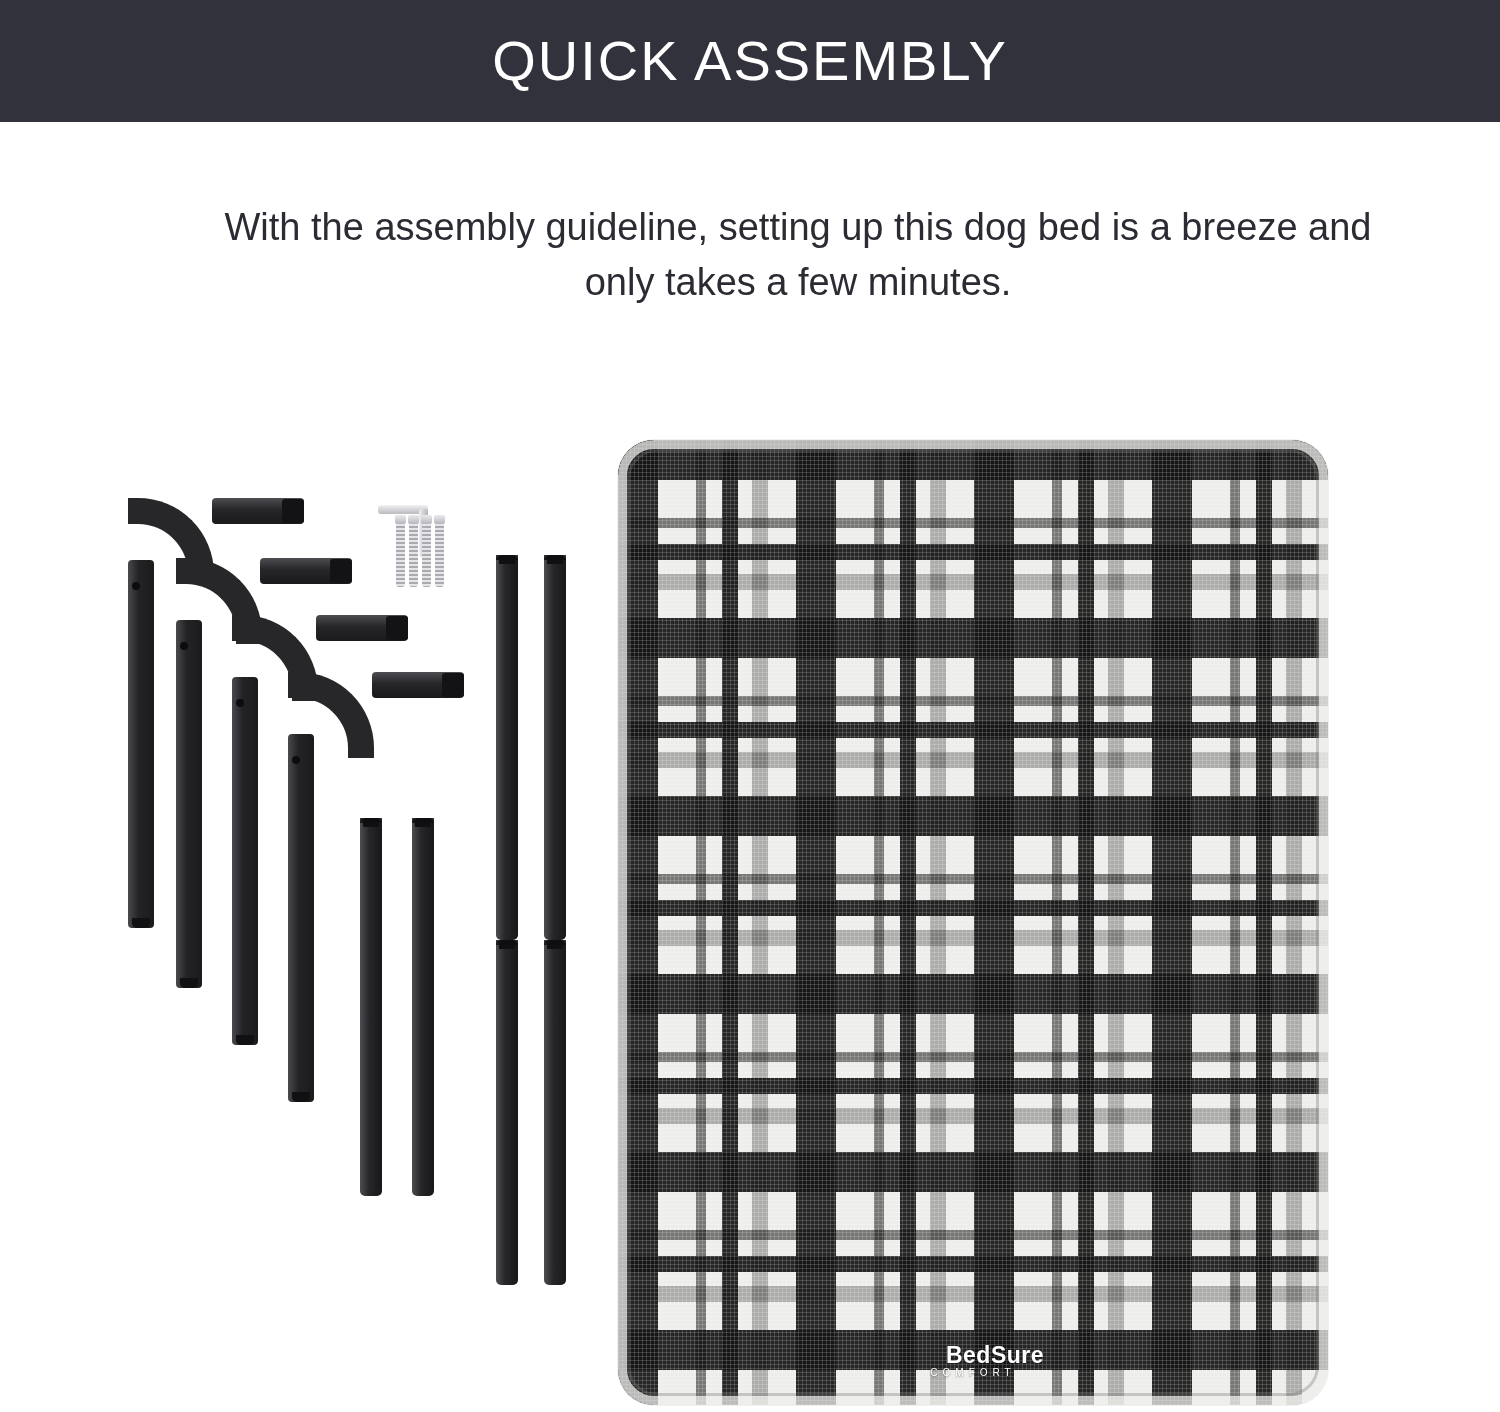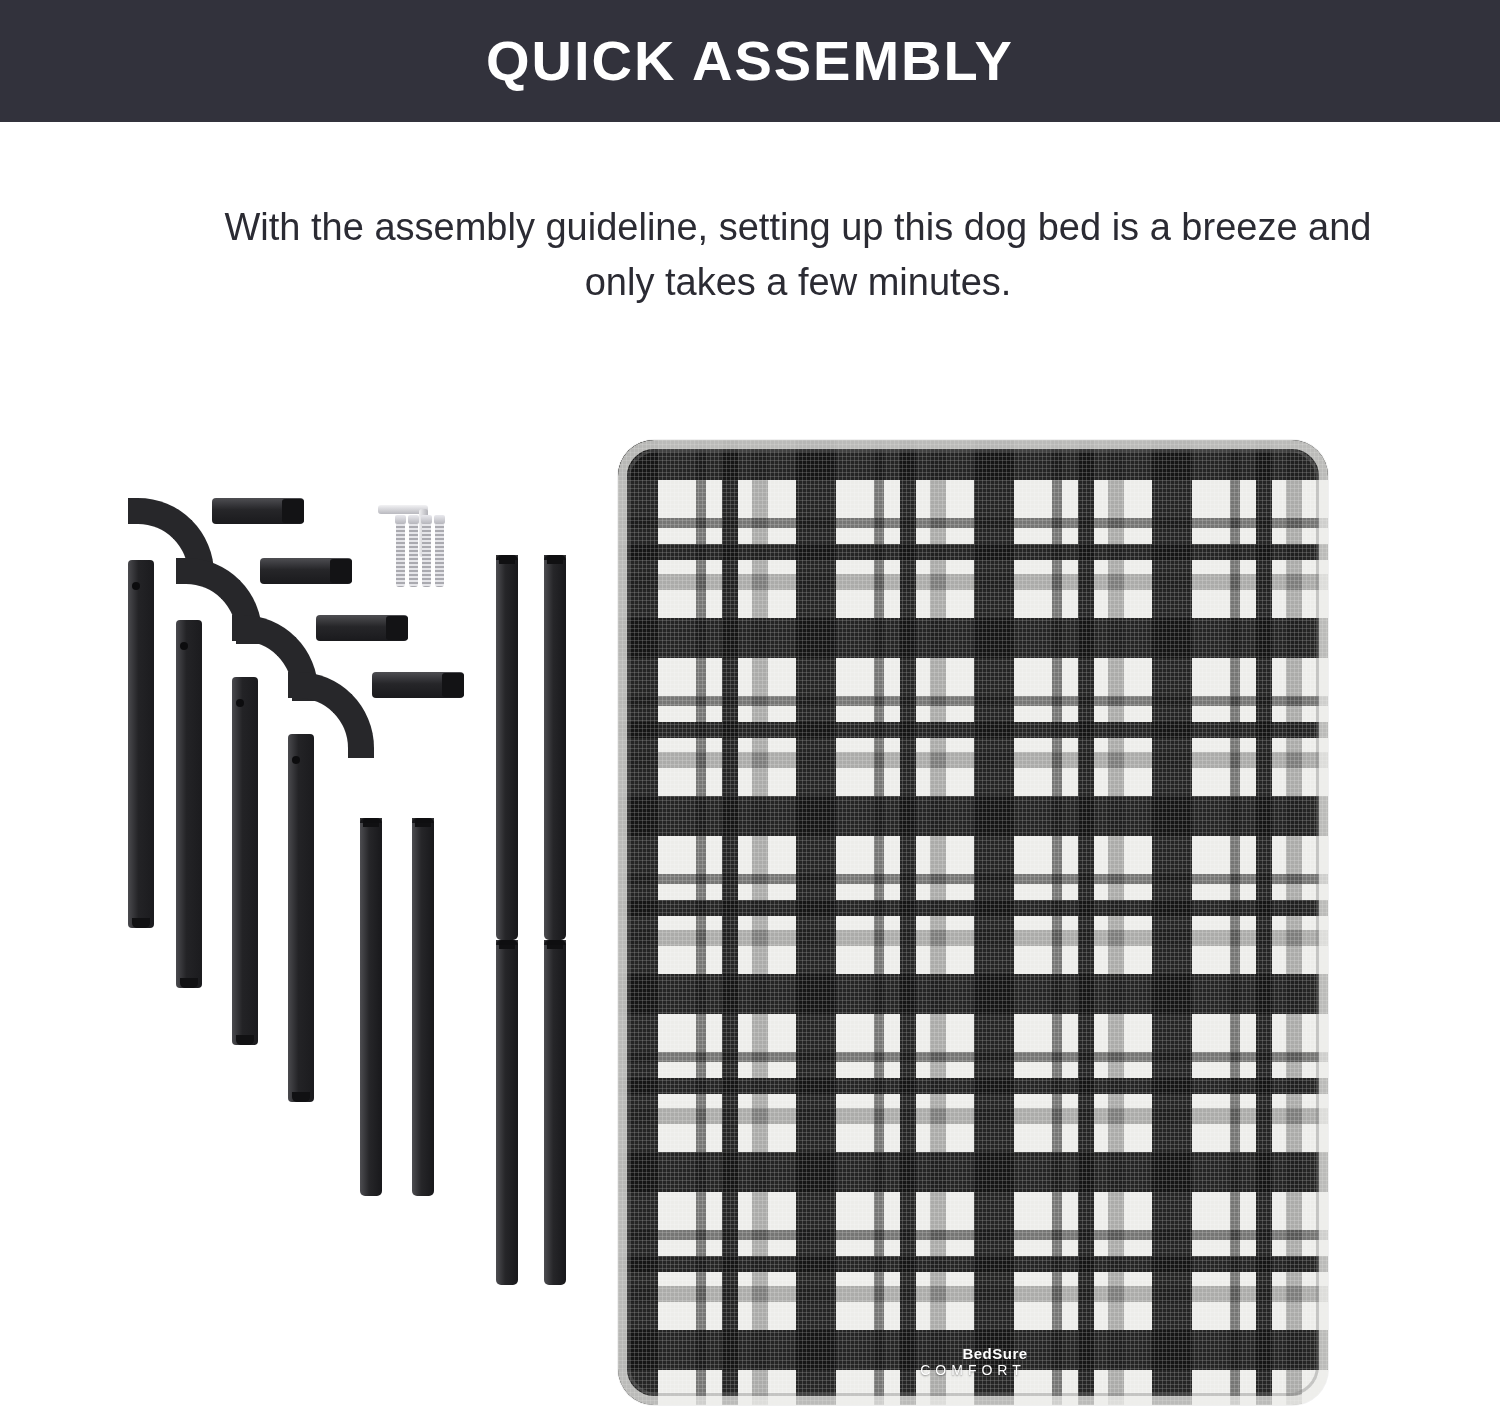--- a/index.html
+++ b/index.html
@@ -21,21 +21,21 @@
     height: 122px;
     background: #32323c;
     display: flex;
     align-items: center;
     justify-content: center;
     box-sizing: border-box;
   }
   .header-title {
     color: #ffffff;
     font-size: 56px;
-    font-weight: bold;
+    font-weight: normal;
     letter-spacing: 2px;
     line-height: 1;
     text-align: center;
     font-family: "Liberation Sans", sans-serif;
   }
 
   
   .subtitle-wrap {
     width: 1500px;
     padding-top: 78px;
@@ -297,31 +297,31 @@
   .mat-brand {
     position: absolute;
     left: 0;
     right: 0;
     bottom: 26px;
     text-align: center;
     pointer-events: none;
   }
   .mat-brand .b1 {
     color: #ffffff;
-    font-size: 15px;
+    font-size: 23px;
     font-weight: bold;
     letter-spacing: .5px;
     line-height: 1.05;
     text-shadow: 0 1px 2px rgba(0,0,0,.45);
     font-family: "Liberation Sans", sans-serif;
     padding-left: 44px;
   }
   .mat-brand .b2 {
     color: #ffffff;
-    font-size: 14px;
+    font-size: 10px;
     letter-spacing: 5px;
     line-height: 1.2;
     text-shadow: 0 1px 2px rgba(0,0,0,.45);
     font-family: "Liberation Sans", sans-serif;
   }
 </style>
 </head>
 <body>
 
 <div class="header-banner">

